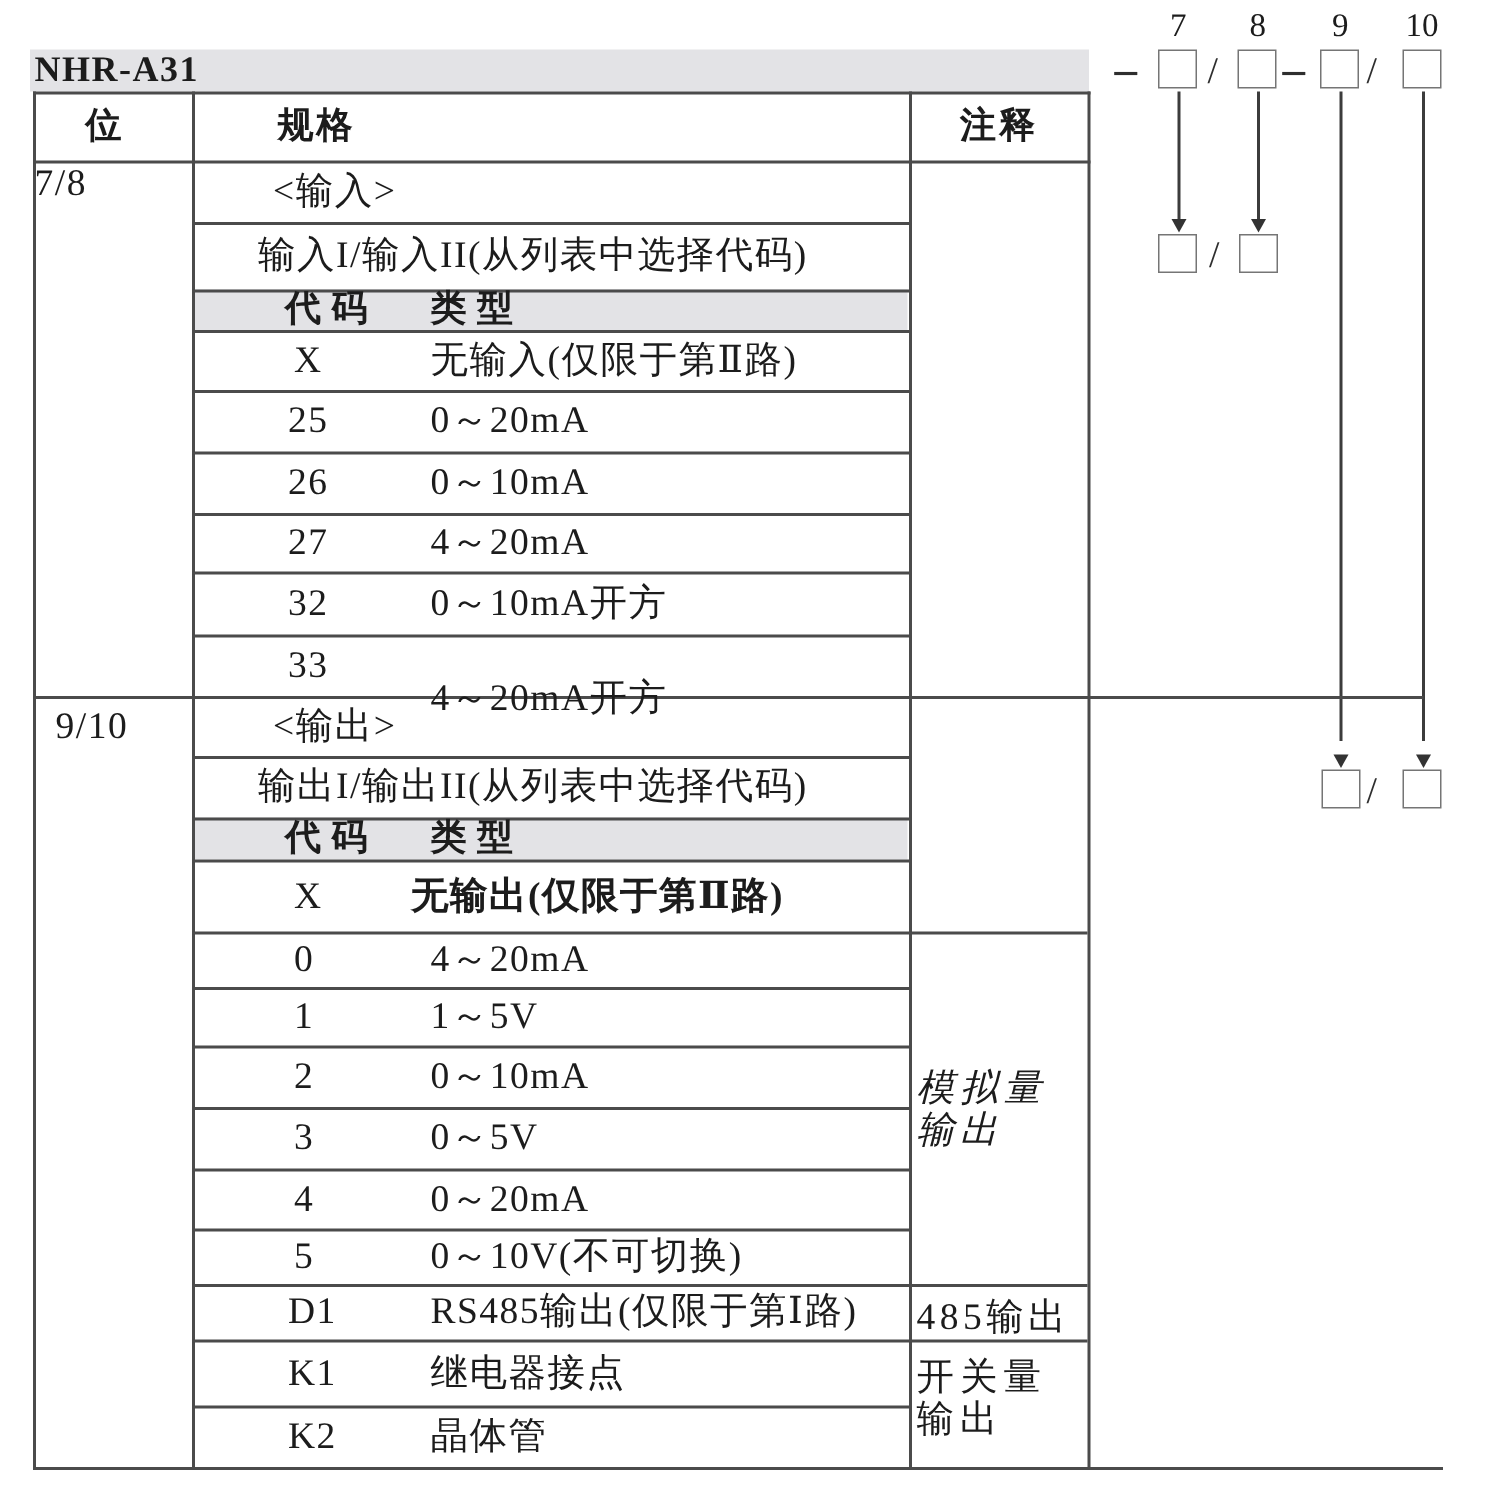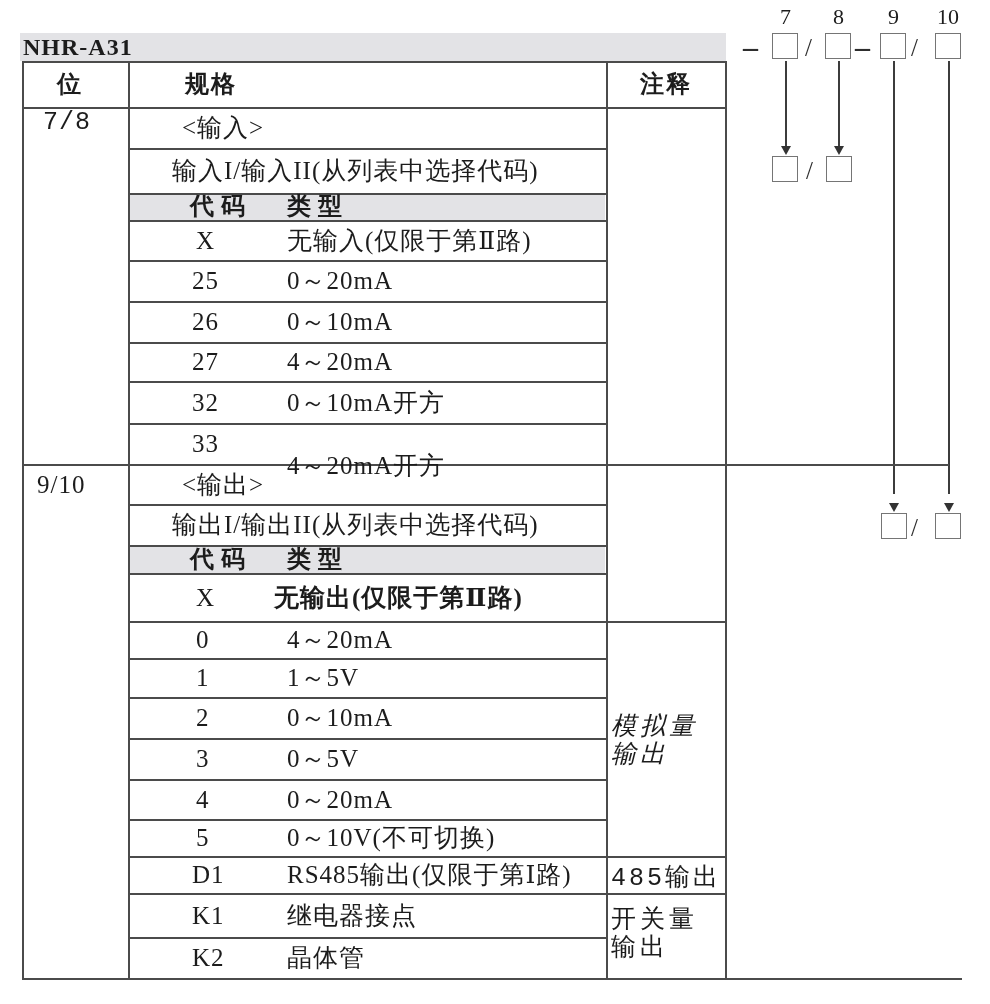--- a/index.html
+++ b/index.html
@@ -96,21 +96,21 @@
   <div class="hl" style="left:128px;top:937px;width:478px;"></div>
 
   <div class="hl" style="left:128px;top:621px;width:597px;"></div>
   <div class="hl" style="left:128px;top:856px;width:597px;"></div>
   <div class="hl" style="left:128px;top:893px;width:597px;"></div>
 
   <span class="t hdr" style="left:57px;top:72px;">位</span>
   <span class="t hdr" style="left:185px;top:72px;">规格</span>
   <span class="t hdr" style="left:640px;top:72px;">注释</span>
 
-  <span class="t" style="left:43px;top:110px;font-family:Liberation Mono, monospace;">7/8</span>
+  <span class="t" style="left:23px;top:110px;">7/8</span>
   <span class="t" style="left:182px;top:115px;">&lt;输入&gt;</span>
   <span class="t" style="left:172px;top:158px;">输入I/输入II(从列表中选择代码)</span>
   <span class="t codehdr" style="left:190px;top:194px;">代码</span>
   <span class="t codehdr" style="left:287px;top:194px;">类型</span>
 
   <span class="t" style="left:196px;top:228px;">X</span>
   <span class="t" style="left:287px;top:228px;">无输入(仅限于第Ⅱ路)</span>
   <span class="t" style="left:192px;top:268px;text-align:right;">25</span>
   <span class="t" style="left:287px;top:268px;">0～20mA</span>
   <span class="t" style="left:192px;top:309px;">26</span>
@@ -146,19 +146,19 @@
   <span class="t" style="left:287px;top:862px;">RS485输出(仅限于第Ⅰ路)</span>
   <span class="t" style="left:192px;top:903px;">K1</span>
   <span class="t" style="left:287px;top:903px;">继电器接点</span>
   <span class="t" style="left:192px;top:945px;">K2</span>
   <span class="t" style="left:287px;top:945px;">晶体管</span>
 
   <div class="note-block" style="left:611px;top:712px;font-style:italic;">
     <div>模拟量</div>
     <div>输出</div>
   </div>
-  <span class="t" style="left:611px;top:866px;letter-spacing:3px;font-family:Liberation Mono, monospace;">485输出</span>
+  <span class="t" style="left:611px;top:866px;letter-spacing:3px;">485输出</span>
   <div class="note-block" style="left:611px;top:905px;">
     <div>开关量</div>
     <div>输出</div>
   </div>
 
 </div>
 
 </body></html>

